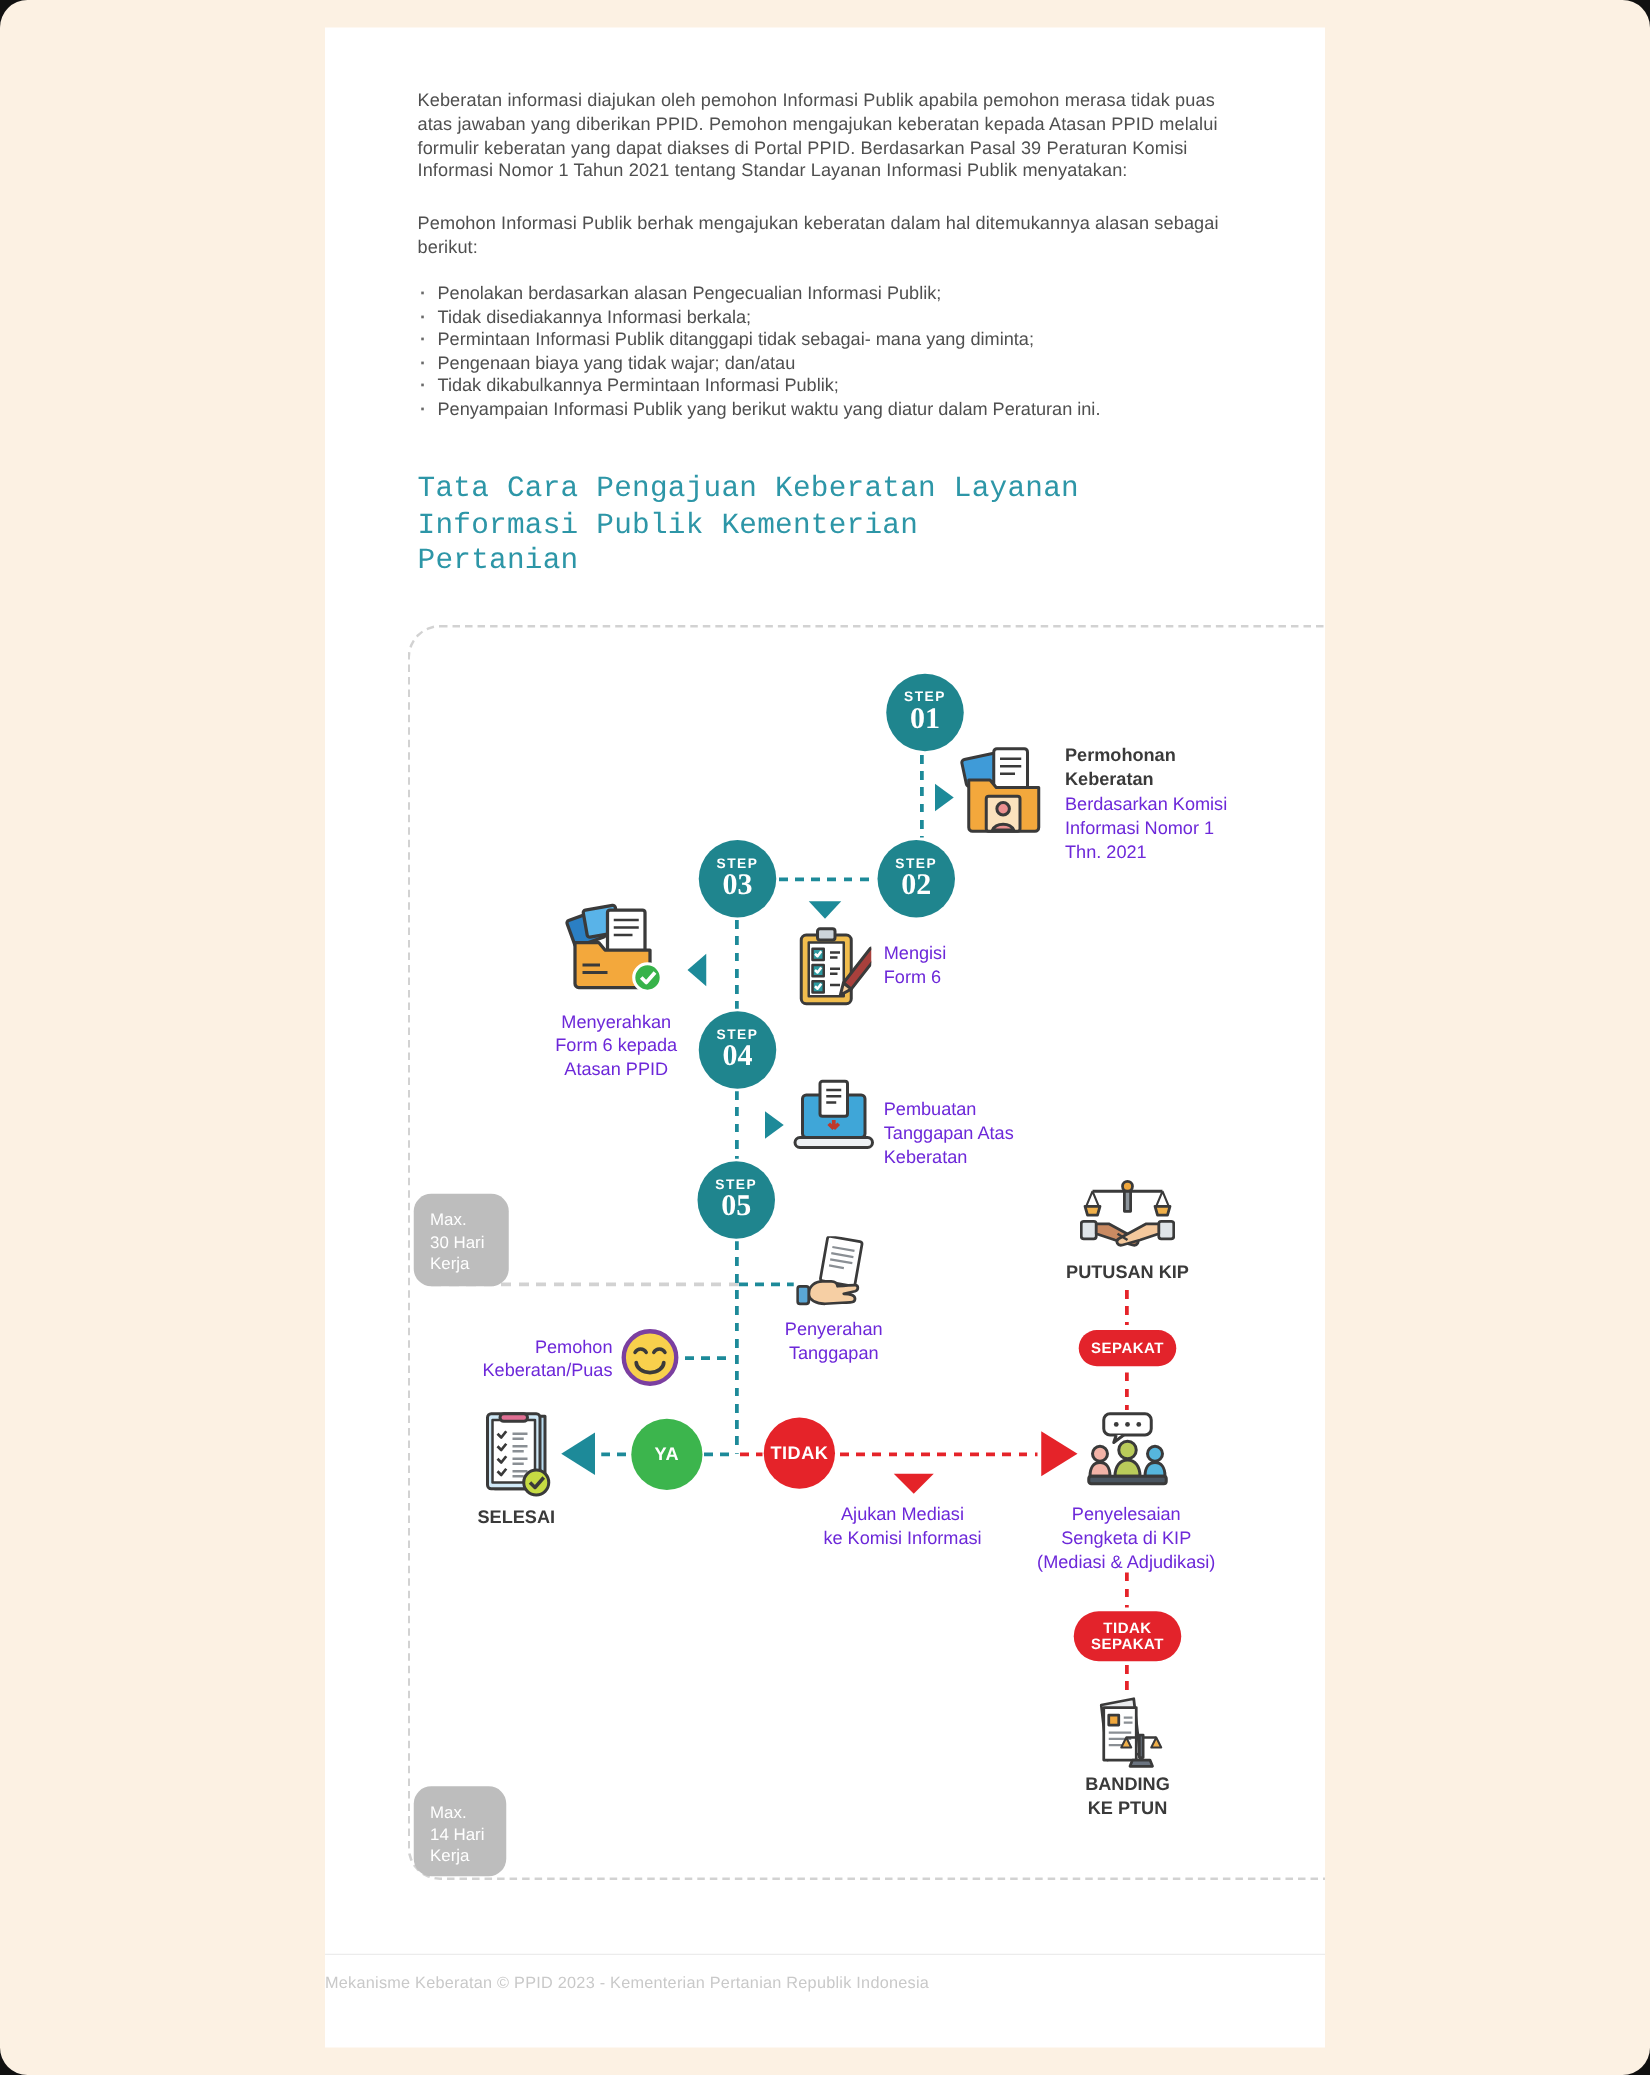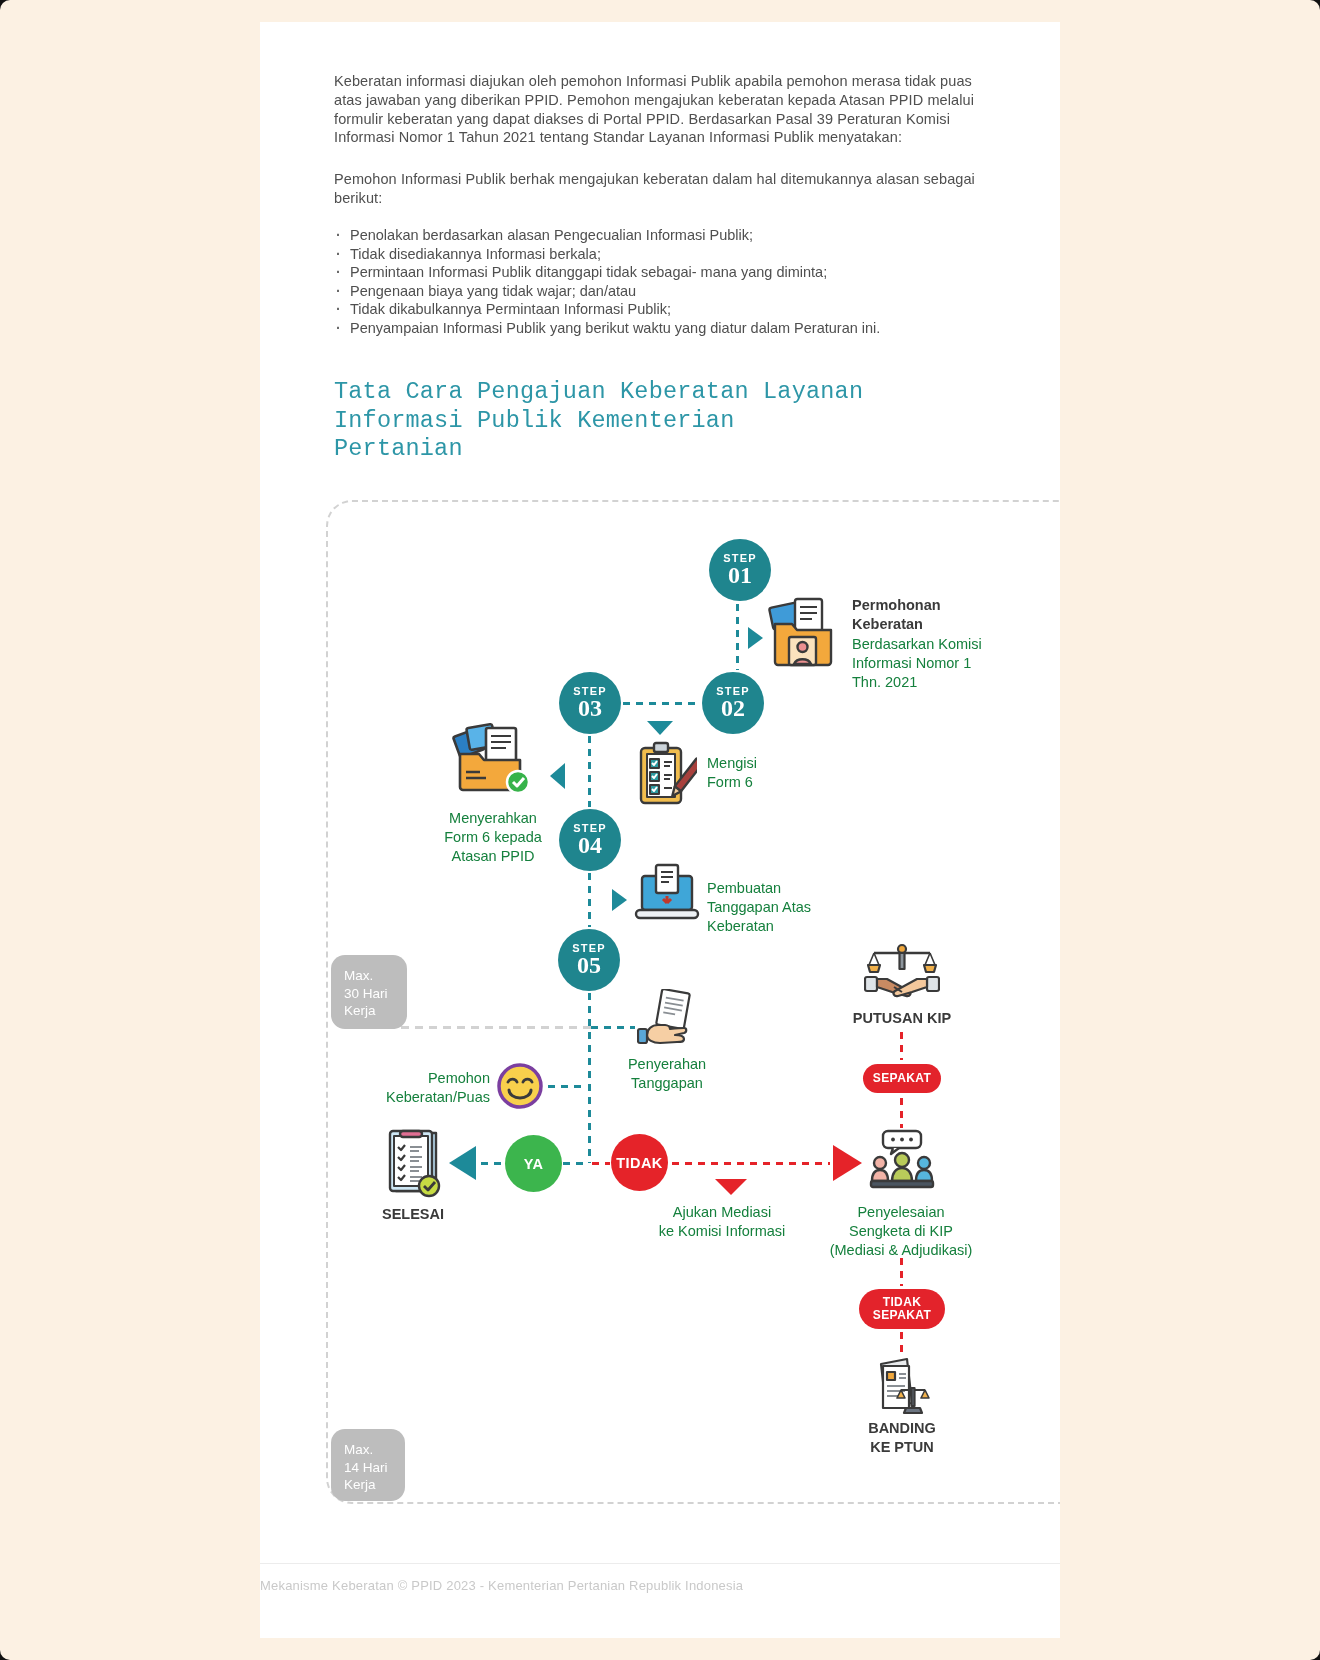--- a/index.html
+++ b/index.html
@@ -1,16 +1,16 @@
 <!DOCTYPE html>
 <html><head>
 <meta charset="utf-8">
 <style>
   html,body{margin:0;padding:0;background:#111;}
-  .page{position:relative;width:1320px;height:1660px;background:#fcf1e3;border-radius:10px;overflow:hidden;
+  .page{position:relative;width:1320px;height:1660px;background:#fcf1e3;border-radius:22px;overflow:hidden;
         font-family:"Liberation Sans",sans-serif;}
   .card{position:absolute;left:260px;top:22px;width:800px;height:1616px;background:#ffffff;overflow:hidden;}
   .para{position:absolute;font-size:14.5px;line-height:18.8px;color:#4f4f4f;letter-spacing:.1px;margin:0;}
   .bullets{position:absolute;left:74px;top:204px;width:690px;margin:0;padding:0;list-style:none;}
   .bullets li{position:relative;font-size:14.5px;line-height:18.5px;color:#4f4f4f;padding-left:16px;}
   .bullets li::before{content:"·";position:absolute;left:2px;top:0;color:#6a6a6a;font-weight:bold;}
   .heading{position:absolute;left:74px;top:356px;width:540px;margin:0;font-size:23.5px;line-height:28.5px;
            font-weight:500;color:#2d96a7;letter-spacing:.2px;font-family:Liberation Mono, monospace;}
   
   .region{position:absolute;left:66px;top:478px;width:760px;height:1000px;border:2px dashed #d2d2d2;border-radius:26px;}
@@ -19,21 +19,21 @@
   .dh.tl{background:repeating-linear-gradient(90deg,#1d8a99 0 7px,transparent 7px 13px);}
   .dv.tl{background:repeating-linear-gradient(180deg,#1d8a99 0 7px,transparent 7px 13px);}
   .dh.rd{background:repeating-linear-gradient(90deg,#e52329 0 7px,transparent 7px 13px);}
   .dv.rd{background:repeating-linear-gradient(180deg,#e52329 0 7px,transparent 7px 13px);}
   .dh.gy{background:repeating-linear-gradient(90deg,#d2d2d2 0 8px,transparent 8px 14px);}
   .tri{position:absolute;width:0;height:0;}
   .step{position:absolute;width:62px;height:62px;border-radius:50%;background:#1f858e;color:#fff;
         display:flex;flex-direction:column;align-items:center;justify-content:center;}
   .step .sw{font-size:11px;font-weight:bold;letter-spacing:1.2px;line-height:11px;}
   .step .sn{font-size:24px;font-weight:bold;line-height:23px;font-family:Liberation Serif, serif;}
-  .lbl{position:absolute;font-size:14.5px;line-height:19px;color:#15803d;}
+  .lbl{position:absolute;font-size:14.5px;line-height:19px;color:#6d28d9;}
   .ml{white-space:pre-line;}
   .bold{font-weight:bold;color:#3a3a3a;}
   .center{text-align:center;}
   .right{text-align:right;}
   .decision{position:absolute;width:57px;height:57px;border-radius:50%;color:#fff;font-weight:bold;font-size:14.5px;
             display:flex;align-items:center;justify-content:center;letter-spacing:.4px;}
   .ya{background:#3cb54d;}
   .no{background:#e52329;}
   .pill{position:absolute;background:#e3232b;color:#fff;font-weight:bold;font-size:12px;line-height:13.5px;
         border-radius:20px;display:flex;align-items:center;justify-content:center;text-align:center;letter-spacing:.4px;}

